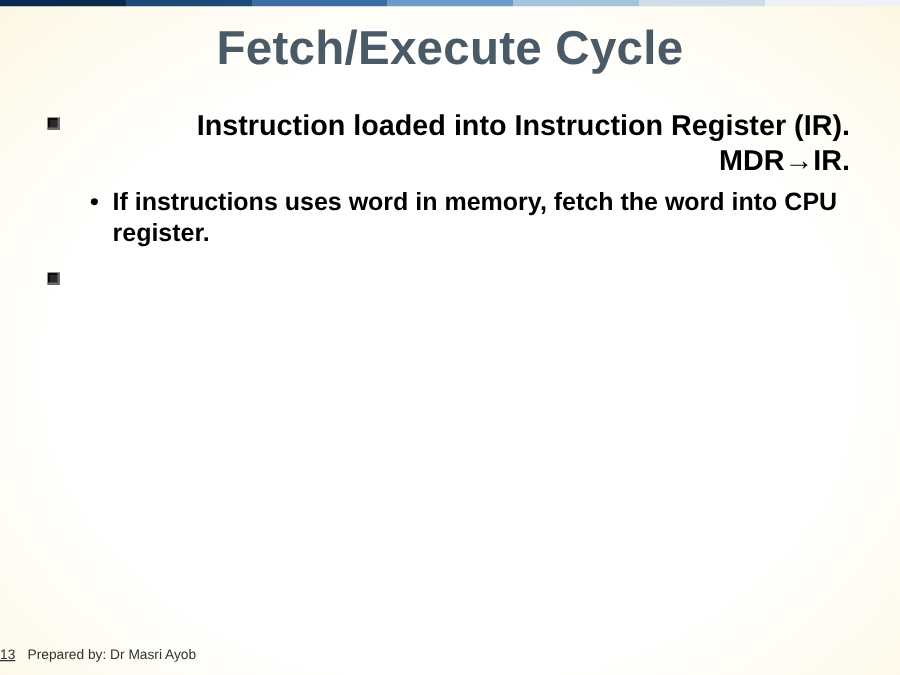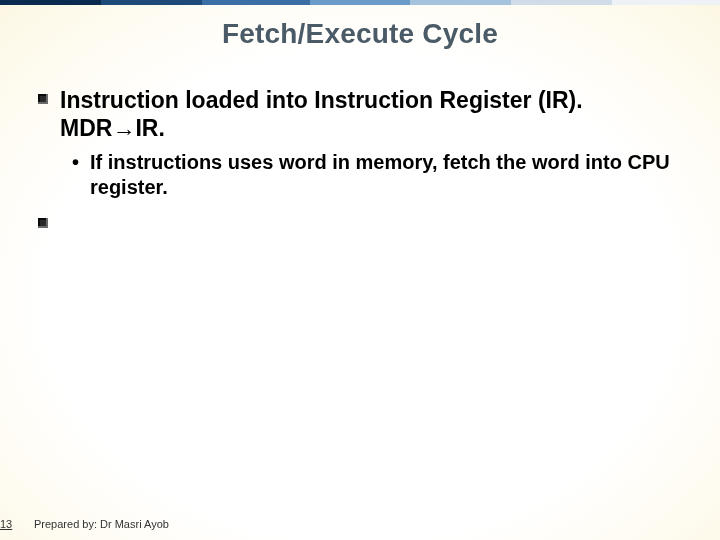--- a/index.html
+++ b/index.html
@@ -37,38 +37,39 @@
       #d0dde9 71%, #d0dde9 85%,
       #eef2f6 85%, #eef2f6 100%);
   }
   .title {
     position: absolute;
     top: 18px;
     left: 0; right: 0;
     text-align: center;
     font-family: "Arial Black", Arial, sans-serif;
     font-weight: 900;
-    font-size: 28px;
+    font-size: 38px;
     color: #4a5a66;
     letter-spacing: 0.2px;
   }
   .content {
     position: absolute;
     top: 86px;
     left: 38px;
     right: 40px;
     color: #000;
   }
   .b1 {
     position: relative;
     padding-left: 22px;
     font-size: 23px;
     font-weight: 700;
     line-height: 1.22;
     margin-bottom: 8px;
+    text-align: right;
   }
   .b1 .sq {
     position: absolute;
     left: 0;
     top: 8px;
     width: 10px;
     height: 10px;
     background: #2a2a2a;
     box-shadow: inset -2px -2px 0 #6b6b6b, inset 2px 2px 0 #0a0a0a;
   }
@@ -86,25 +87,24 @@
     left: 34px;
     top: 0px;
     font-size: 20px;
     line-height: 1.25;
   }
   .arrow {
     font-family: "Arial", sans-serif;
   }
   .footer-left {
     position: absolute;
-    left: 10px;
+    left: 22px;
     bottom: 10px;
     font-size: 11px;
     color: #333;
-    padding-left: 24px;
   }
   .footer-center {
     position: absolute;
     left: 0; right: 0;
     bottom: 10px;
     text-align: left;
     font-size: 11px;
     color: #333;
     text-decoration: underline;
   }

